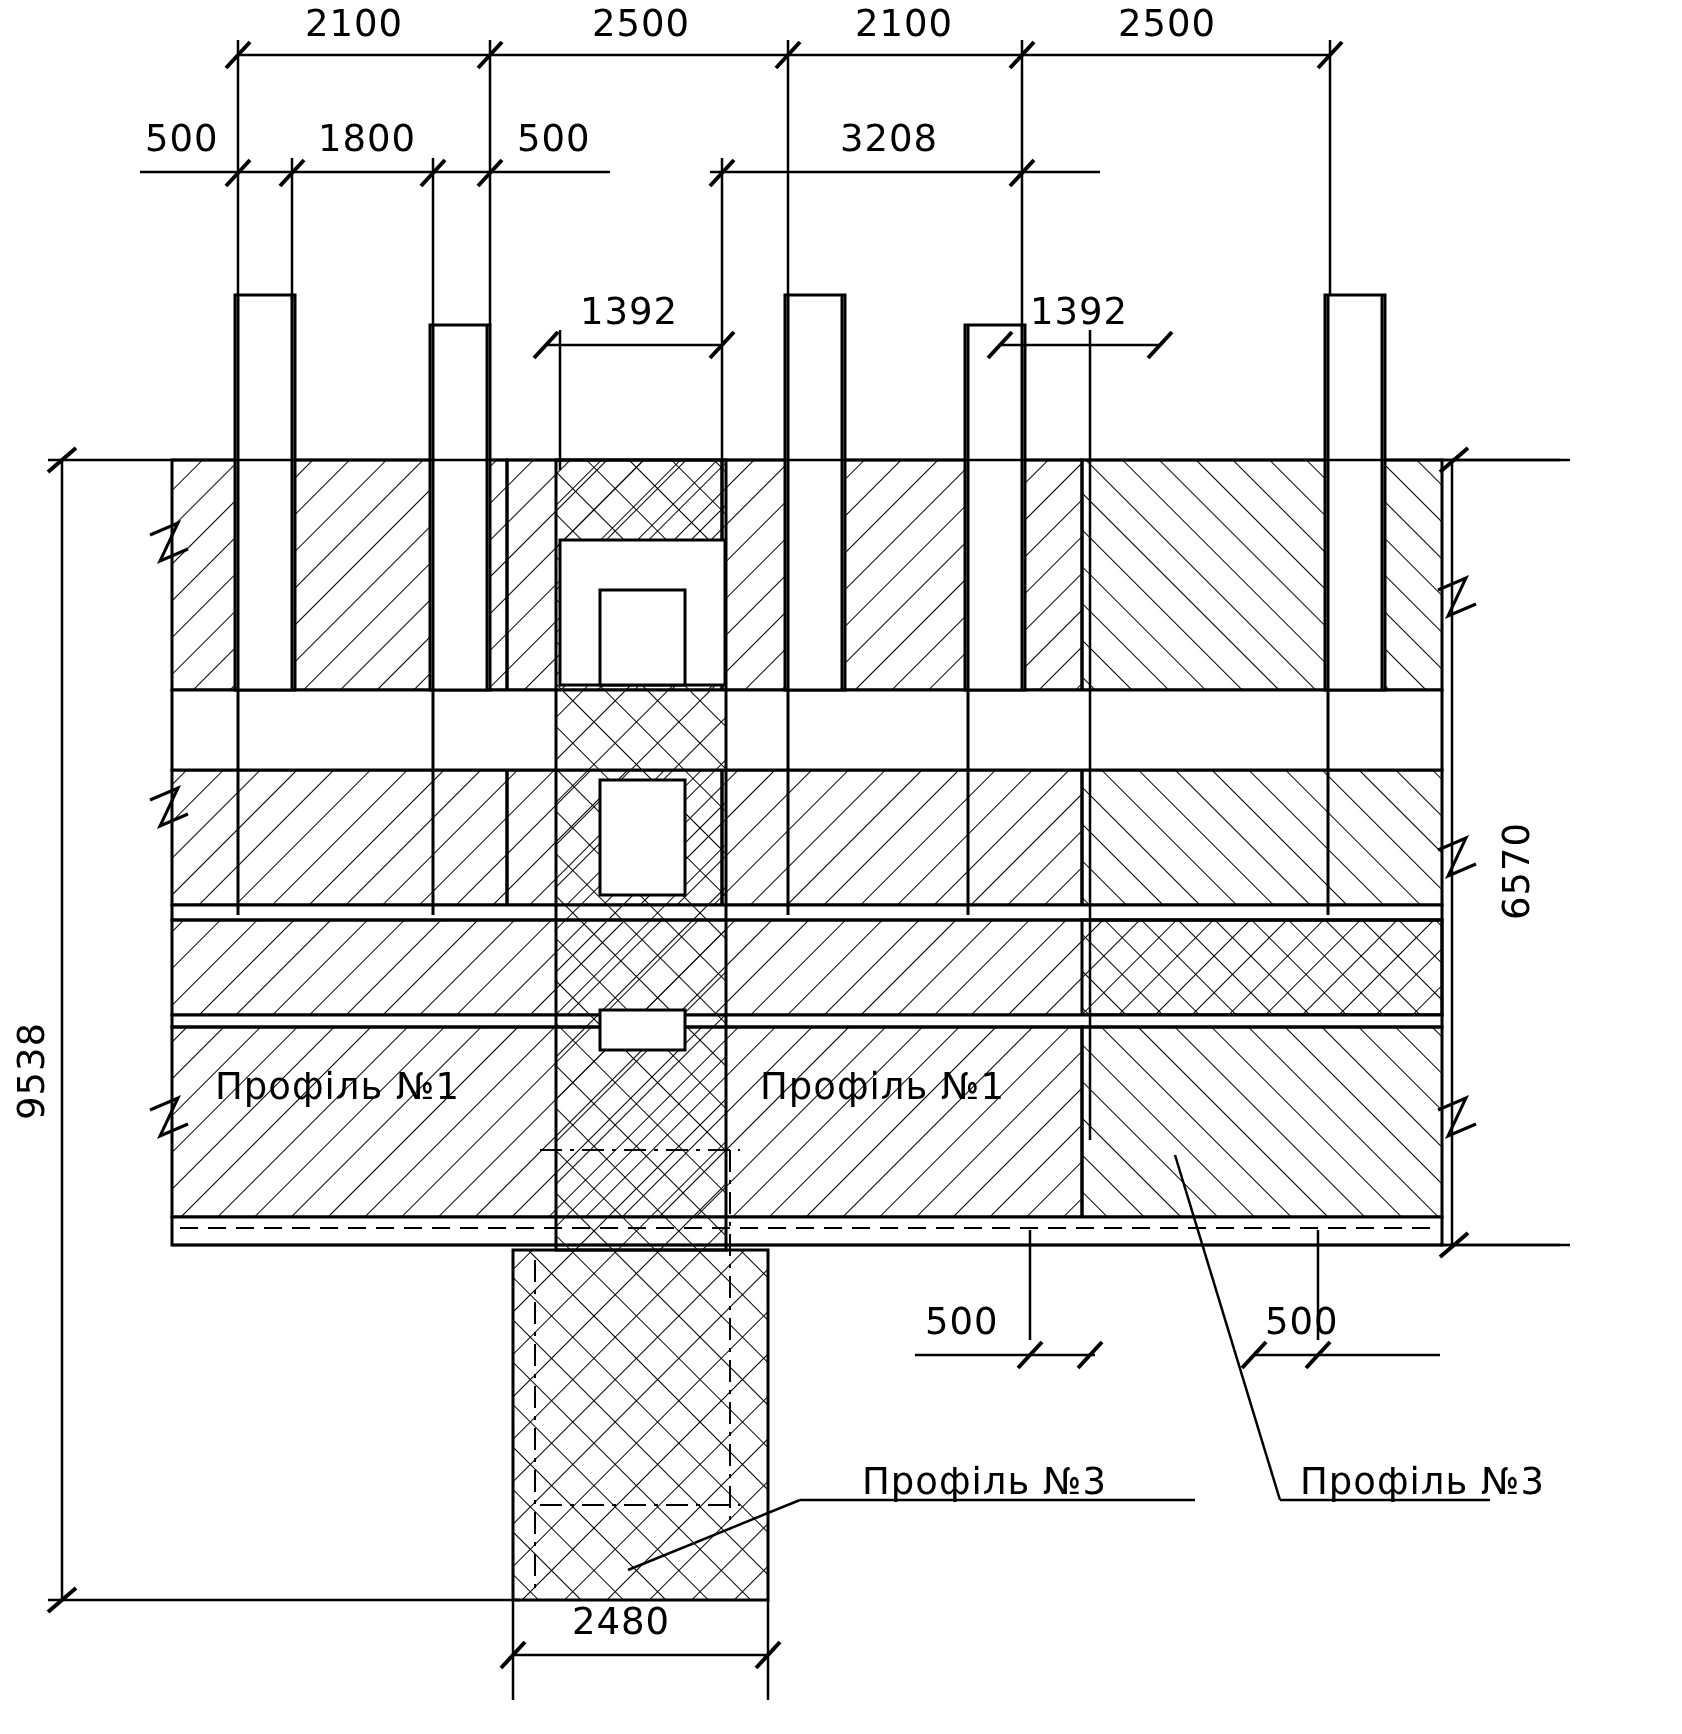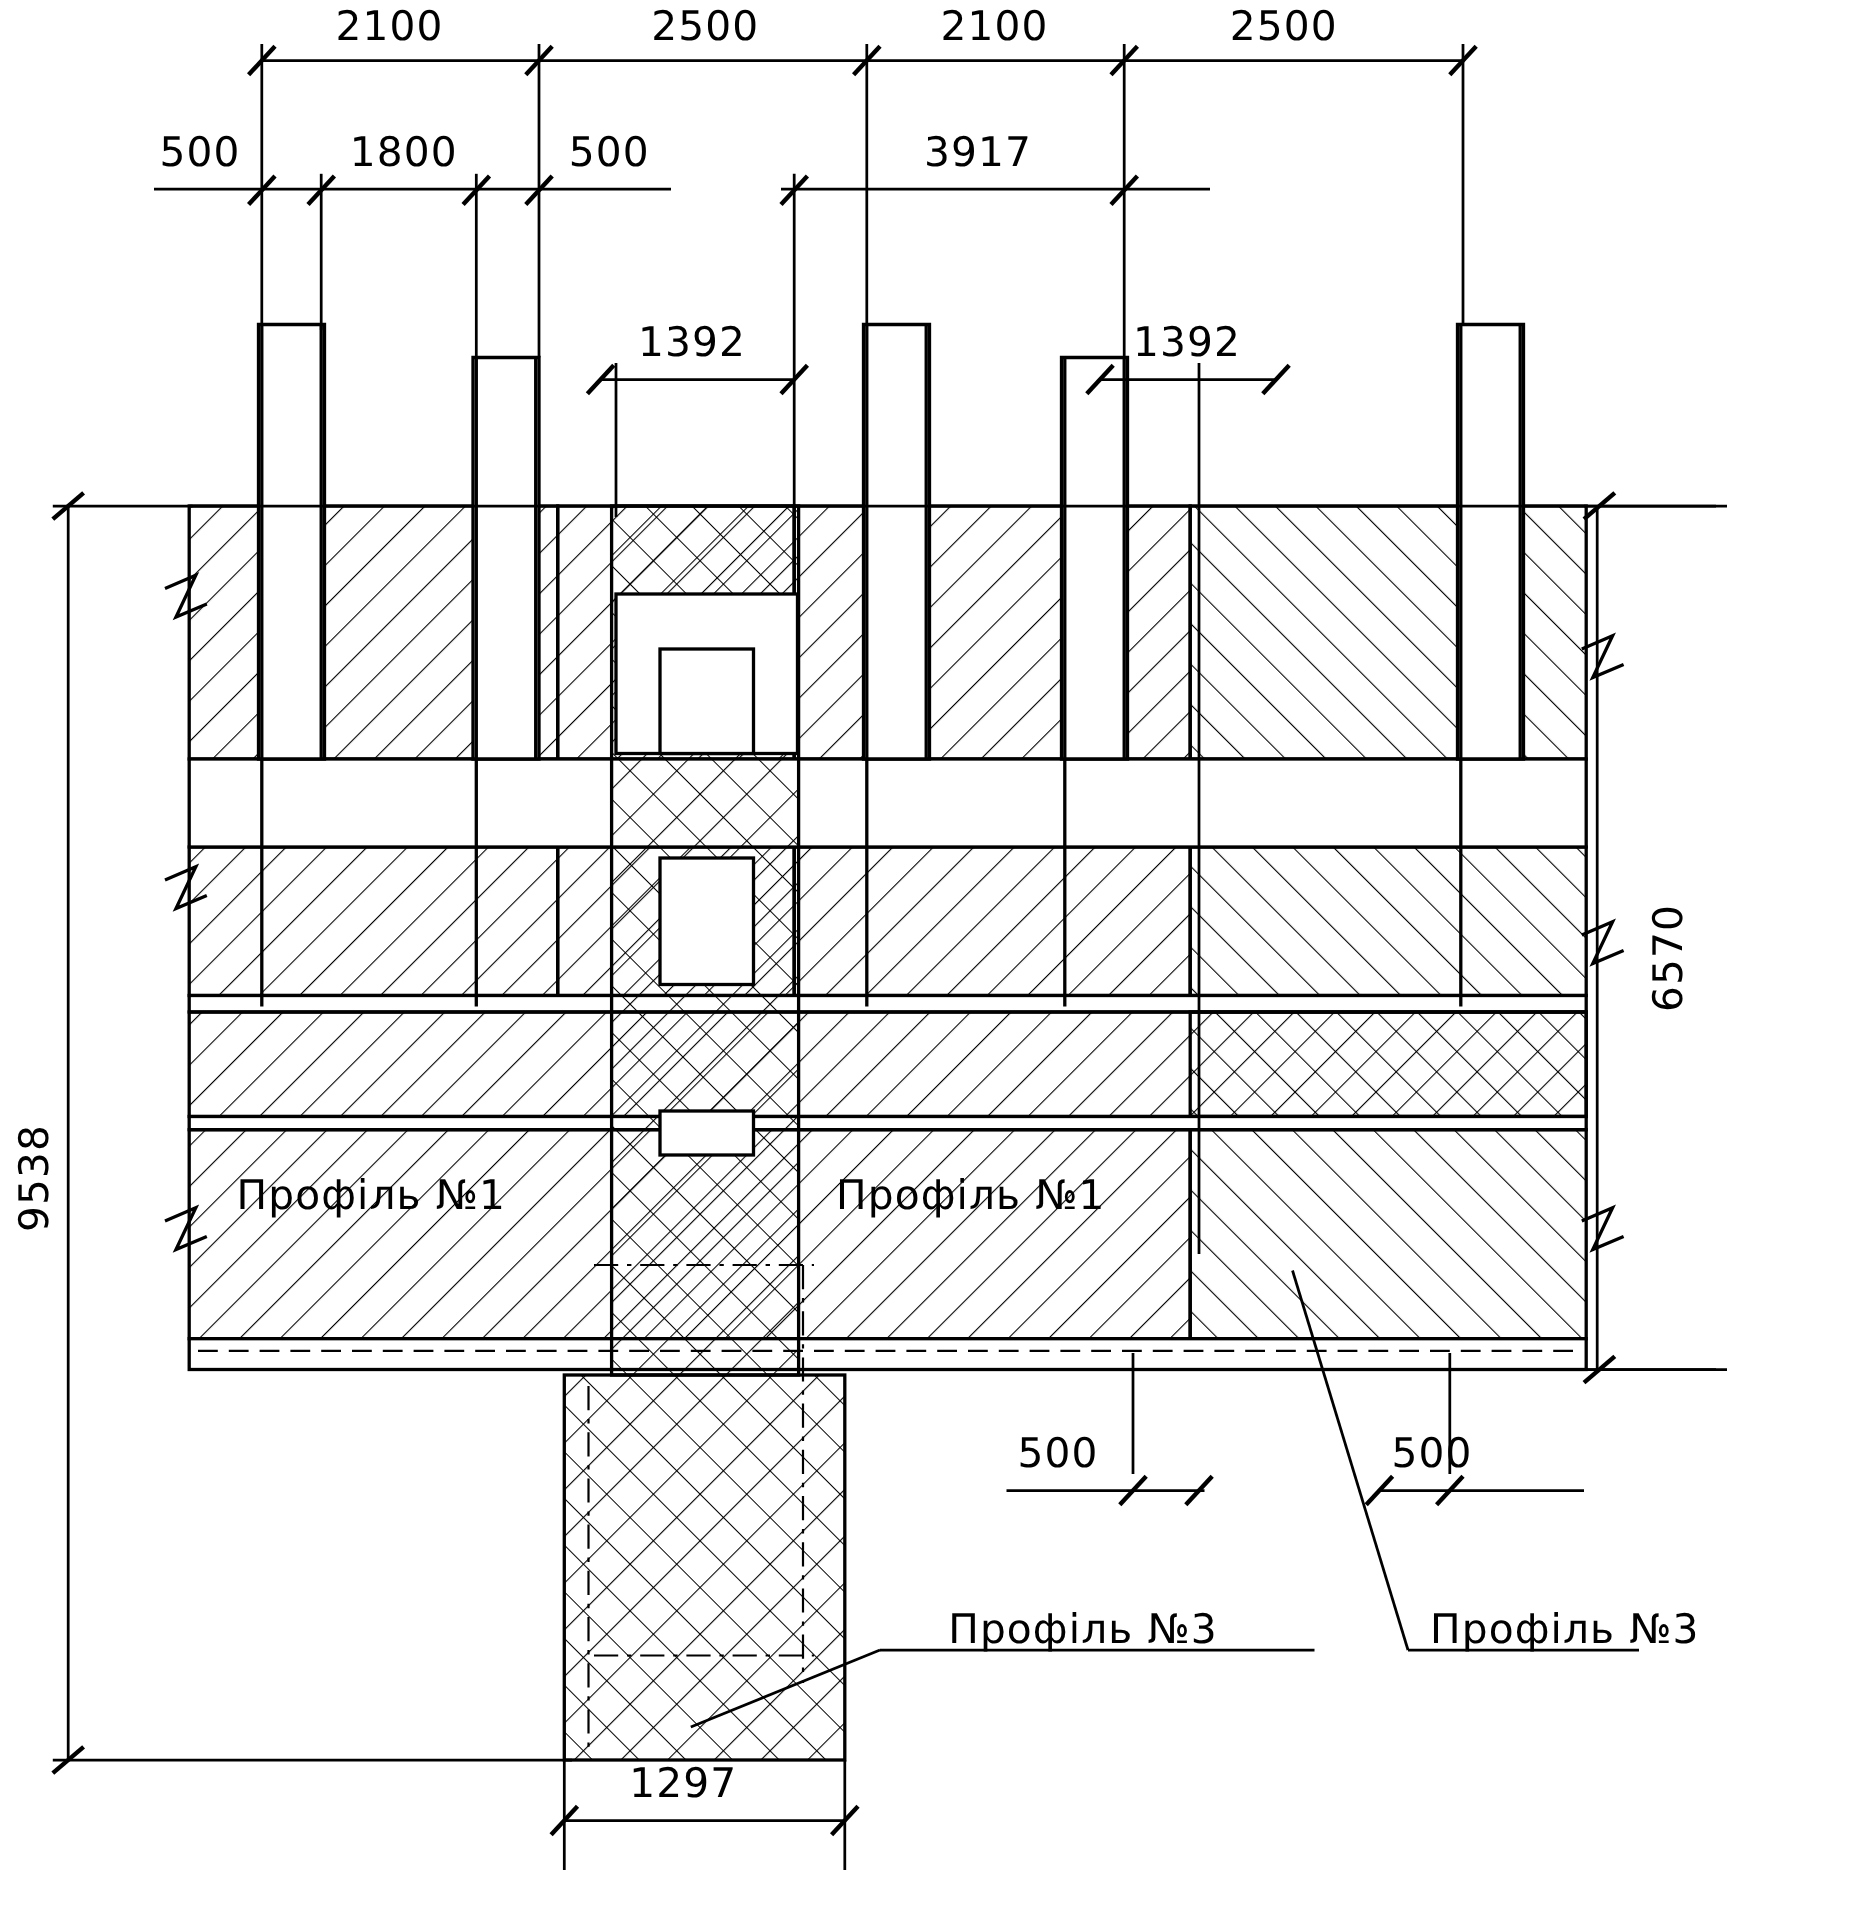--- a/index.html
+++ b/index.html
@@ -200,29 +200,29 @@
 </svg>
 
 <div class="lbl dim" style="left:305px;top:2px;">2100</div>
 <div class="lbl dim" style="left:592px;top:2px;">2500</div>
 <div class="lbl dim" style="left:855px;top:2px;">2100</div>
 <div class="lbl dim" style="left:1118px;top:2px;">2500</div>
 
 <div class="lbl dim" style="left:145px;top:117px;">500</div>
 <div class="lbl dim" style="left:318px;top:117px;">1800</div>
 <div class="lbl dim" style="left:517px;top:117px;">500</div>
-<div class="lbl dim" style="left:840px;top:117px;">3917</div>
+<div class="lbl dim" style="left:840px;top:117px;">3208</div>
 
 <div class="lbl dim" style="left:580px;top:290px;">1392</div>
 <div class="lbl dim" style="left:1030px;top:290px;">1392</div>
 
 <div class="lbl dim vert" style="left:10px;top:1120px;transform:rotate(-90deg);">9538</div>
 <div class="lbl dim vert" style="left:1495px;top:920px;transform:rotate(-90deg);">6570</div>
 
 <div class="lbl dim" style="left:925px;top:1300px;">500</div>
 <div class="lbl dim" style="left:1265px;top:1300px;">500</div>
 
-<div class="lbl dim" style="left:572px;top:1600px;">1297</div>
+<div class="lbl dim" style="left:572px;top:1600px;">2480</div>
 
 <div class="lbl note" style="left:215px;top:1065px;">Профіль №1</div>
 <div class="lbl note" style="left:760px;top:1065px;">Профіль №1</div>
 <div class="lbl note" style="left:862px;top:1460px;">Профіль №3</div>
 <div class="lbl note" style="left:1300px;top:1460px;">Профіль №3</div>
 
 </body></html>

